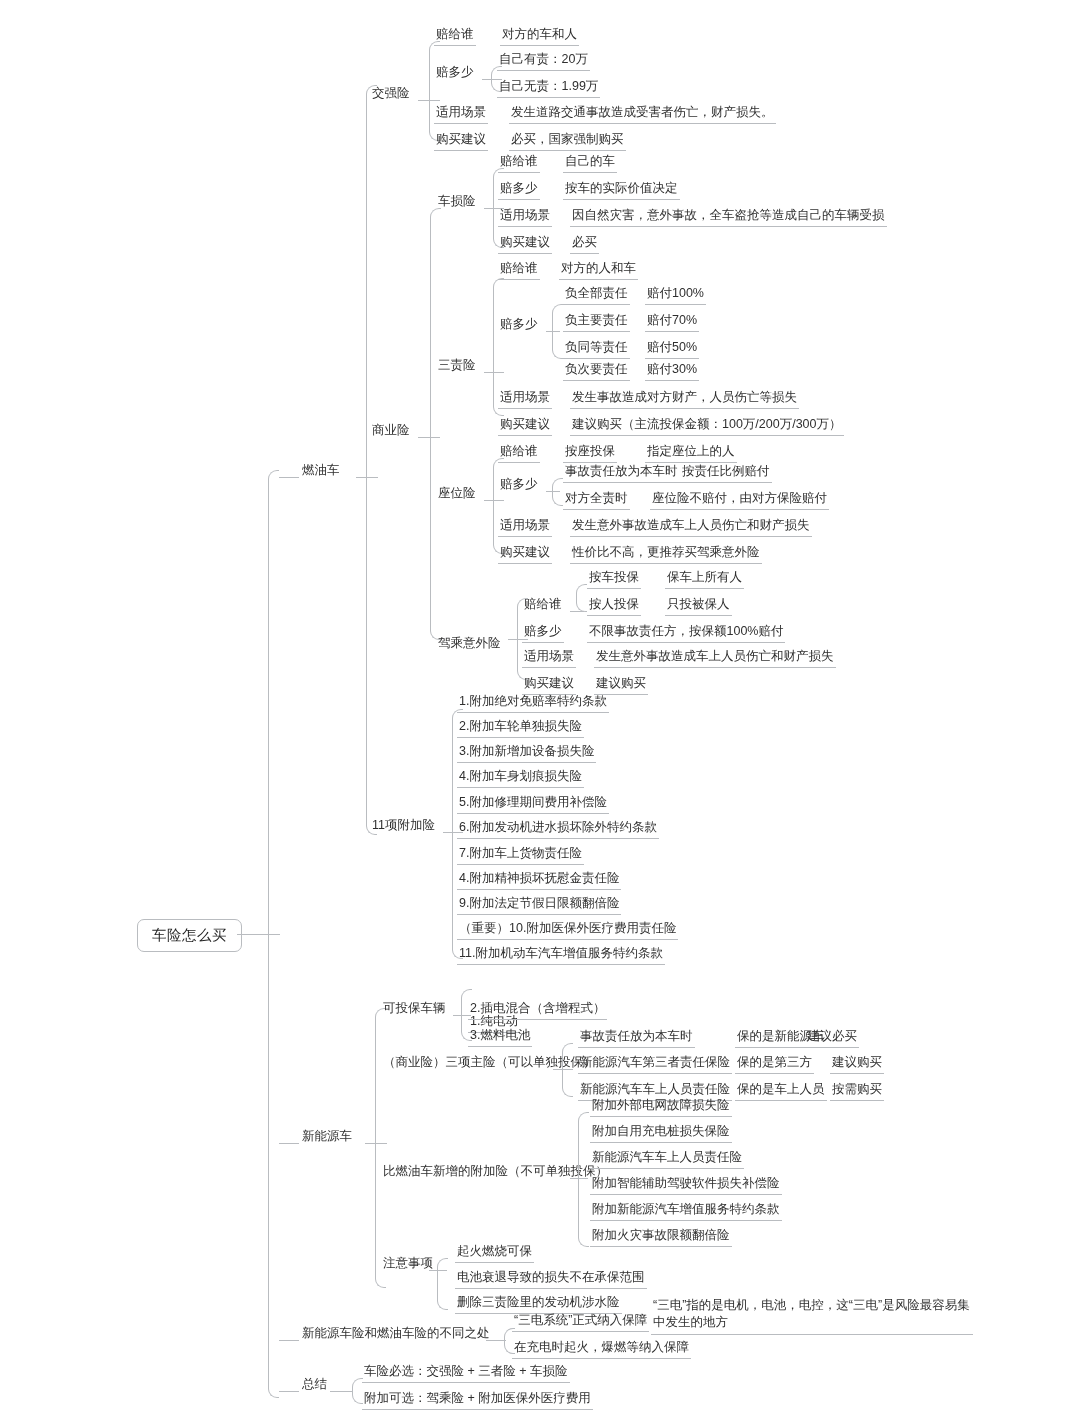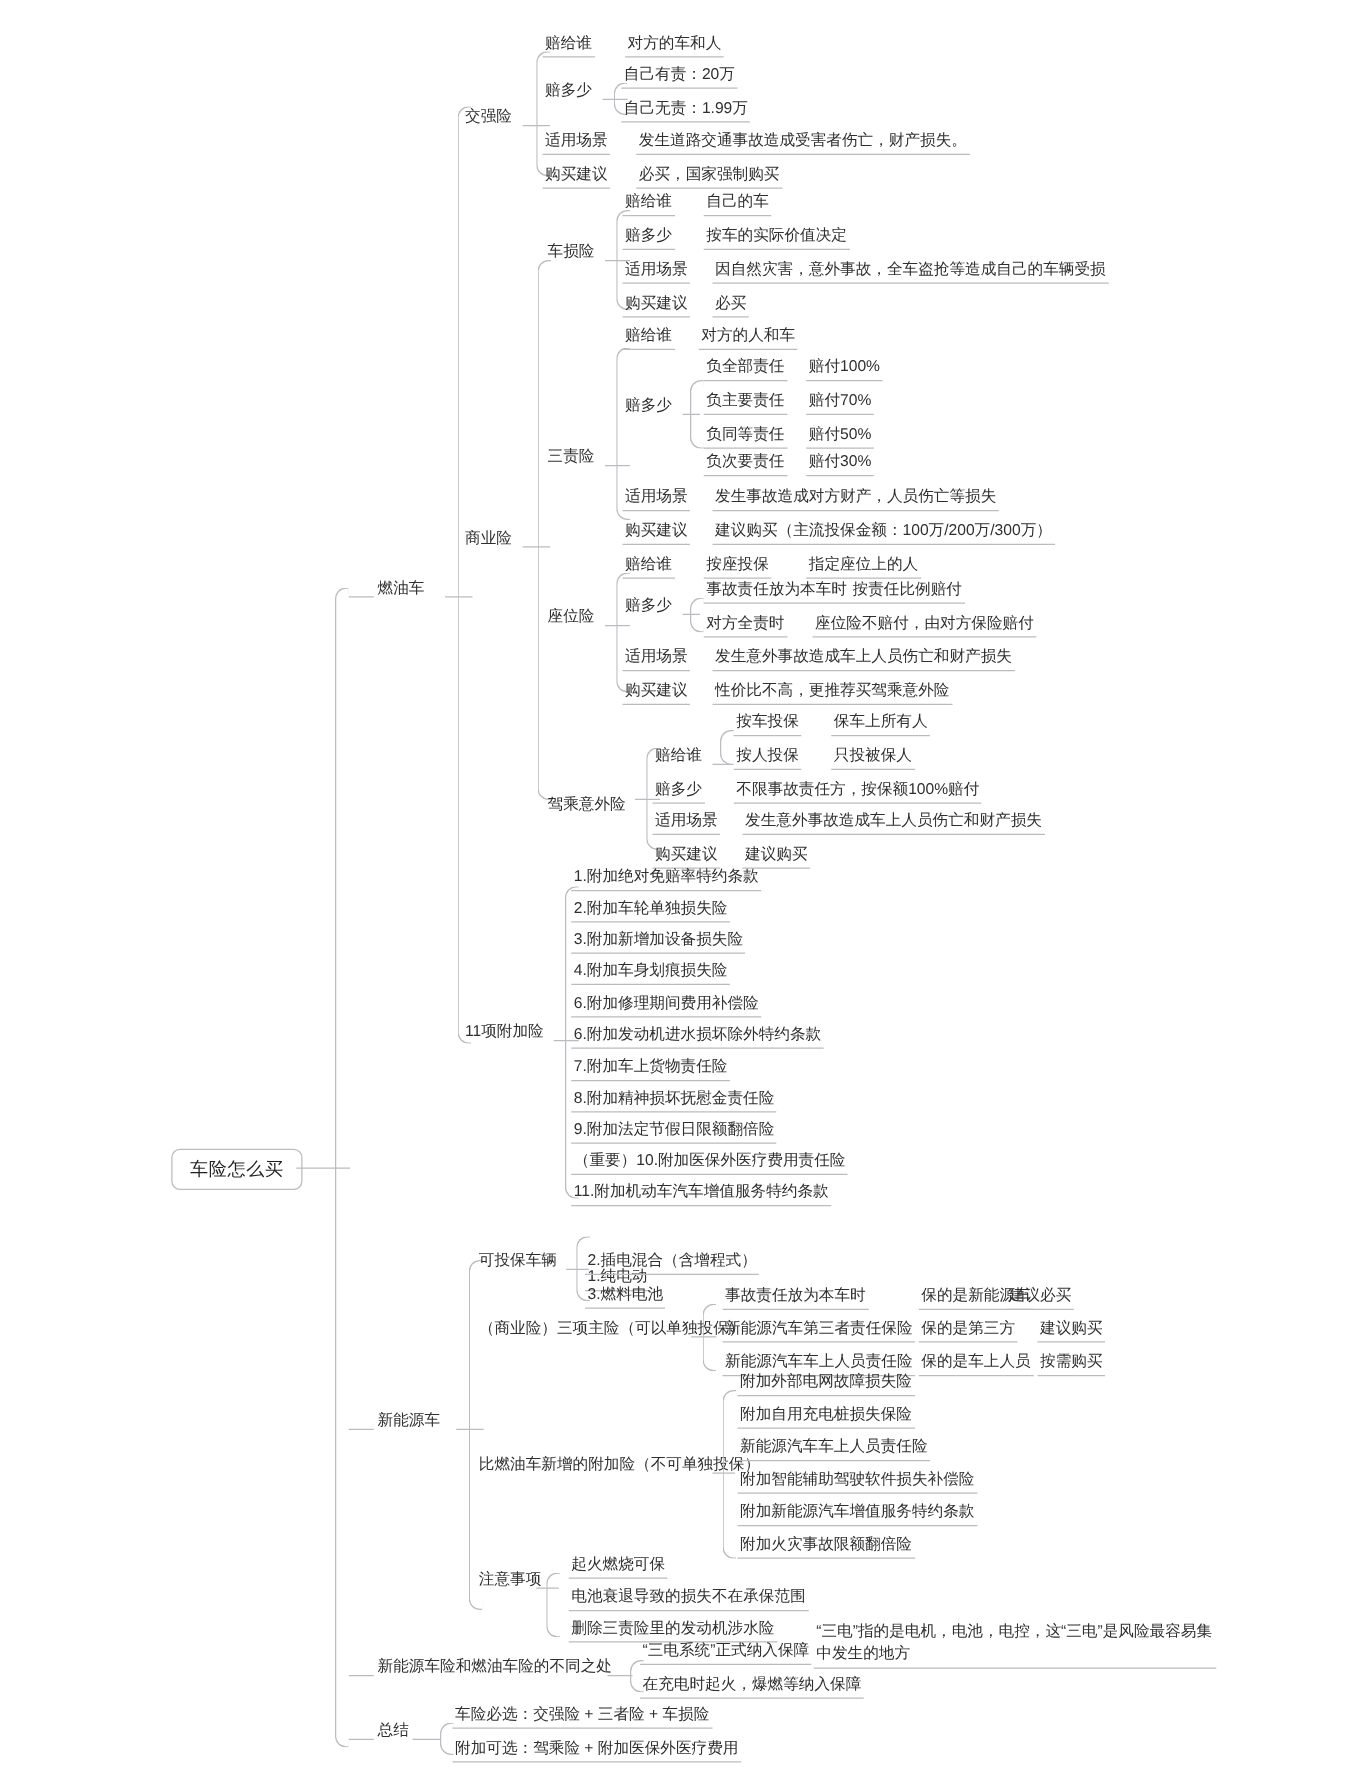--- a/index.html
+++ b/index.html
@@ -186,24 +186,24 @@
   <div class="node" style="left:522px; top:676px;">购买建议</div>
   <div class="node" style="left:594px; top:676px;">建议购买</div>
 
   <div class="node nb" style="left:370px; top:818px;">11项附加险</div>
   <div class="h" style="left:443px; top:832px; width:20px;"></div>
   <div class="spine" style="left:452px; top:709px; height:250px;"></div>
   <div class="node" style="left:457px; top:694px;">1.附加绝对免赔率特约条款</div>
   <div class="node" style="left:457px; top:719px;">2.附加车轮单独损失险</div>
   <div class="node" style="left:457px; top:744px;">3.附加新增加设备损失险</div>
   <div class="node" style="left:457px; top:769px;">4.附加车身划痕损失险</div>
-  <div class="node" style="left:457px; top:795px;">6.附加修理期间费用补偿险</div>
+  <div class="node" style="left:457px; top:795px;">5.附加修理期间费用补偿险</div>
   <div class="node" style="left:457px; top:820px;">6.附加发动机进水损坏除外特约条款</div>
   <div class="node" style="left:457px; top:846px;">7.附加车上货物责任险</div>
-  <div class="node" style="left:457px; top:871px;">8.附加精神损坏抚慰金责任险</div>
+  <div class="node" style="left:457px; top:871px;">4.附加精神损坏抚慰金责任险</div>
   <div class="node" style="left:457px; top:896px;">9.附加法定节假日限额翻倍险</div>
   <div class="node" style="left:457px; top:921px;">（重要）10.附加医保外医疗费用责任险</div>
   <div class="node" style="left:457px; top:946px;">11.附加机动车汽车增值服务特约条款</div>
 
   <div class="spine" style="left:375px; top:1008px; height:280px;"></div>
 
   <div class="node nb" style="left:381px; top:1001px;">可投保车辆</div>
   <div class="h" style="left:453px; top:1015px; width:18px;"></div>
   <div class="spine" style="left:461px; top:989px; height:52px;"></div>
   <div class="node" style="left:468px; top:975px;margin-top:39px;">1.纯电动</div>

